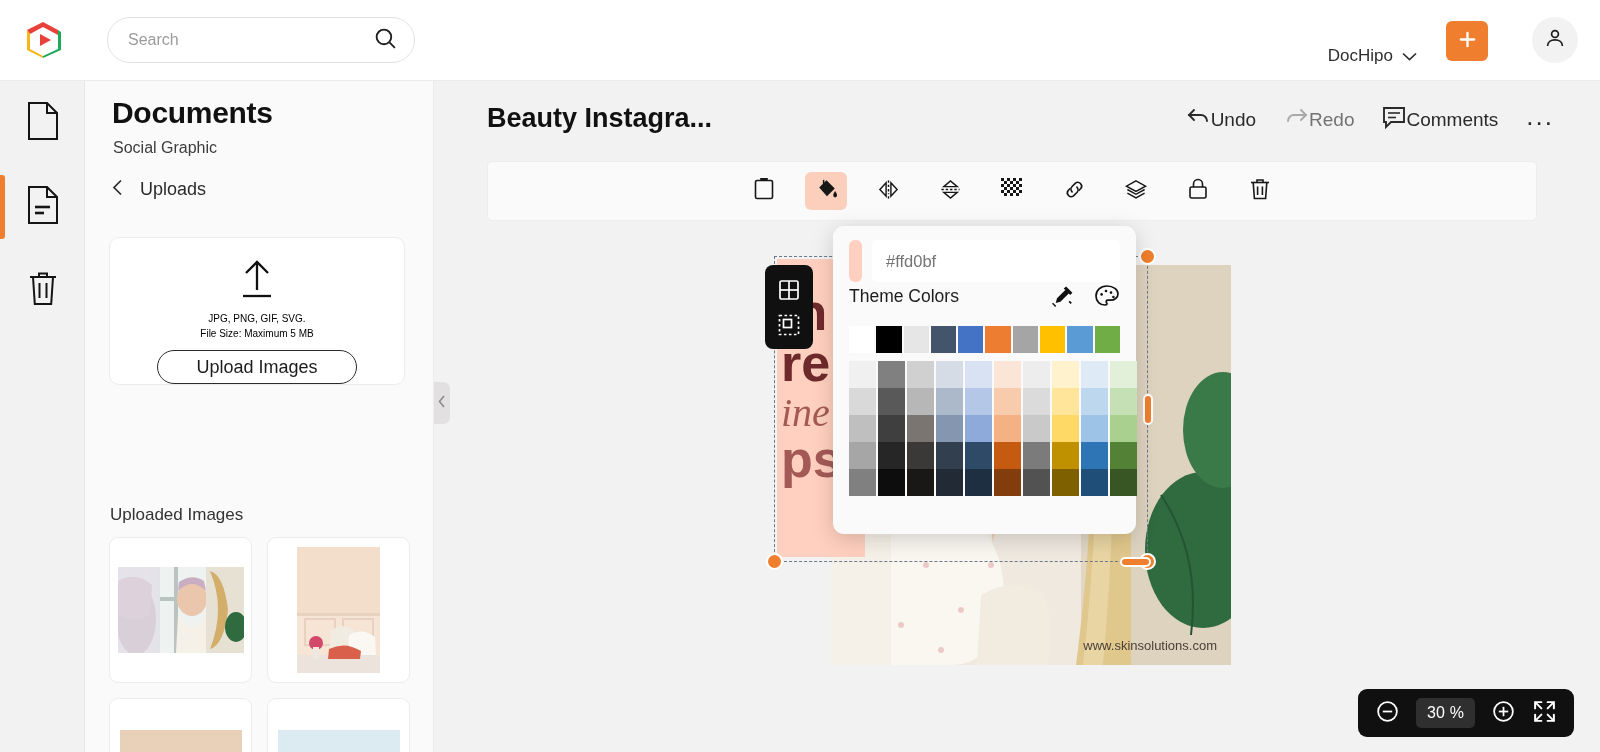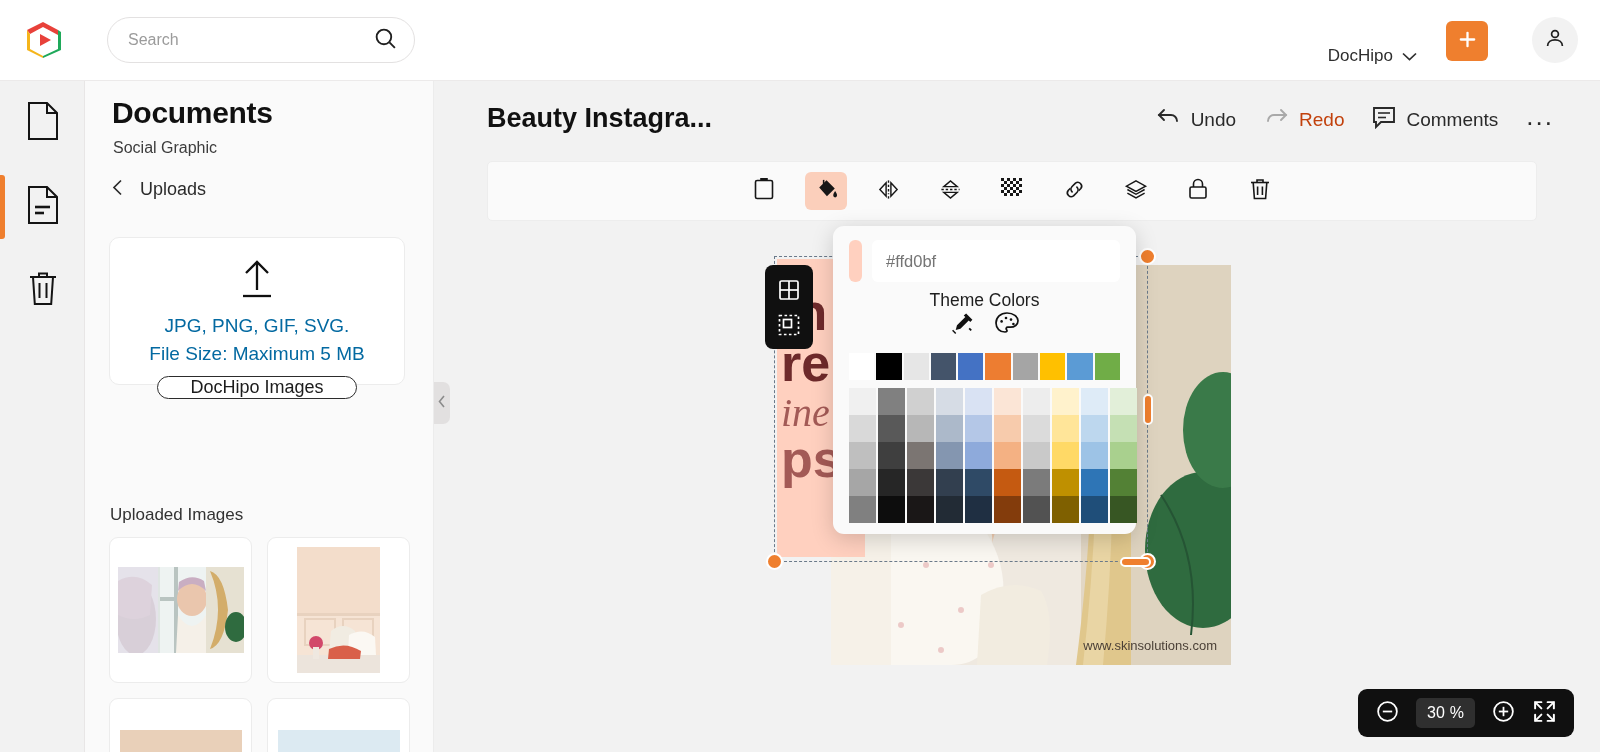--- a/index.html
+++ b/index.html
@@ -74,21 +74,21 @@
   .panel-title { position: absolute; left: 27px; top: 15px; font-size: 30px; font-weight: bold; color: #111; letter-spacing: -0.3px; }
   .panel-sub   { position: absolute; left: 28px; top: 58px; font-size: 16px; color: #3c3c3c; }
   .panel-back  { position: absolute; left: 27px; top: 98px; display: flex; align-items: center; gap: 17px; cursor: pointer; }
   .panel-back .lbl { font-size: 18px; color: #2b2b2b; }
   .upload-card {
     position: absolute; left: 24px; top: 156px; width: 296px; height: 148px;
     background: #fff; border: 1px solid #ececec; border-radius: 10px;
     display: flex; flex-direction: column; align-items: center;
   }
   .upload-arrow { margin-top: 20px; }
-  .upload-hint { margin-top: 6px; font-size: 19px; color: #0369a1; text-align: center; line-height: 1.45; }
+  .upload-hint { margin-top: 6px; font-size: 10px; color: #000000; text-align: center; line-height: 1.45; }
   .upload-btn {
     margin-top: 9px; width: 200px; height: 47px;
     border: 1px solid #2c2c2c; border-radius: 24px; background: #fff;
     font-size: 18px; color: #1c1c1c; cursor: pointer;
     font-family: "Liberation Sans", sans-serif;
   }
   .uploaded-label { position: absolute; left: 25px; top: 424px; font-size: 17px; color: #333; }
   .thumb-grid { position: absolute; left: 24px; top: 456px; width: 302px; display: flex; flex-wrap: wrap; gap: 15px; }
   .thumb-card {
     width: 143px; height: 146px; background: #fff; border: 1px solid #ececec;
@@ -97,22 +97,22 @@
   }
   .thumb-img { display: block; }
 
   
   .workspace {
     position: absolute; top: 81px; left: 434px; width: 1166px; height: 671px;
     background: #f2f2f2;
   }
   .doc-title { position: absolute; left: 53px; top: 22px; font-size: 27px; font-weight: bold; color: #111; }
   .top-actions { position: absolute; right: 46px; top: 25px; display: flex; align-items: center; gap: 28px; }
-  .act { display: flex; align-items: center; gap: 10px; font-size: 19px; cursor: pointer; color: #2a2a2a; }
-  .act.disabled { color: #c2410c; cursor: default; }
+  .act { display: flex; align-items: center; font-size: 19px; cursor: pointer; color: #2a2a2a; }
+  .act.disabled { color: #737373; cursor: default; }
   .dots { font-size: 26px; letter-spacing: 2px; color: #2a2a2a; cursor: pointer; line-height: 10px; padding-bottom:9px;}
 
   .obj-toolbar {
     position: absolute; left: 53px; top: 80px; width: 1050px; height: 60px;
     background: #fafafa; border: 1px solid #ededed; border-radius: 5px;
     display: flex; align-items: center; justify-content: center; gap: 20px;
   }
   .tb-btn {
     width: 42px; height: 38px; border-radius: 6px;
     display: flex; align-items: center; justify-content: center; cursor: pointer;
@@ -171,21 +171,21 @@
     box-shadow: 0 5px 22px rgba(0,0,0,0.17); z-index: 60;
     padding: 14px 16px;
   }
   .cp-top { display: flex; align-items: center; gap: 10px; }
   .cp-swatch { width: 42px; height: 42px; border-radius: 6px; cursor: pointer; }
   .cp-hex {
     flex: 1; height: 42px; border: none; border-radius: 6px; background: #fff;
     padding: 0 14px; font-size: 16.5px; color: #5a5a5a; outline: none;
     font-family: "Liberation Sans", sans-serif;
   }
-  .cp-row2 { display: flex; align-items: center; margin-top: 8px; flex-direction: column; }
+  .cp-row2 { display: flex; align-items: center; margin-top: 2px; }
   .cp-label { font-size: 17.5px; color: #1e1e1e; flex: 1; }
   .cp-icons { display: flex; align-items: center; gap: 19px; }
   .cp-icon { cursor: pointer; display:flex; }
   .swatch-base { display: flex; margin-top: 17px; gap: 2px; }
   .swatch-base > div { width: 27px; height: 27px; cursor: pointer; }
   .swatch-grid { display: flex; margin-top: 8px; gap: 2px; }
   .sw-col { display: flex; flex-direction: column; gap: 0; }
   .sw-col > div { width: 27px; height: 27px; cursor: pointer; }
 
   
@@ -313,21 +313,21 @@
         <svg width="42" height="44" viewBox="0 0 42 44" fill="none" stroke="#101010" stroke-width="2.3">
           <line x1="21" y1="4" x2="21" y2="32"></line>
           <polyline points="10,15 21,4 32,15"></polyline>
           <line x1="7" y1="38" x2="35" y2="38"></line>
         </svg>
       </span>
       <div class="upload-hint">
         <div>JPG, PNG, GIF, SVG.</div>
         <div>File Size: Maximum 5 MB</div>
       </div>
-      <button class="upload-btn">DocHipo Images</button>
+      <button class="upload-btn">Upload Images</button>
     </div>
 
     <div class="uploaded-label">Uploaded Images</div>
 
     <div class="thumb-grid">
       <div class="thumb-card">
         <svg class="thumb-img" width="126" height="86" viewBox="0 0 126 86">
           <rect width="126" height="86" fill="#dfe5e2"></rect>
           <rect x="0" y="0" width="40" height="86" fill="#e5e2ea"></rect>
           <ellipse cx="18" cy="52" rx="20" ry="36" fill="#d8cfd8"></ellipse>

